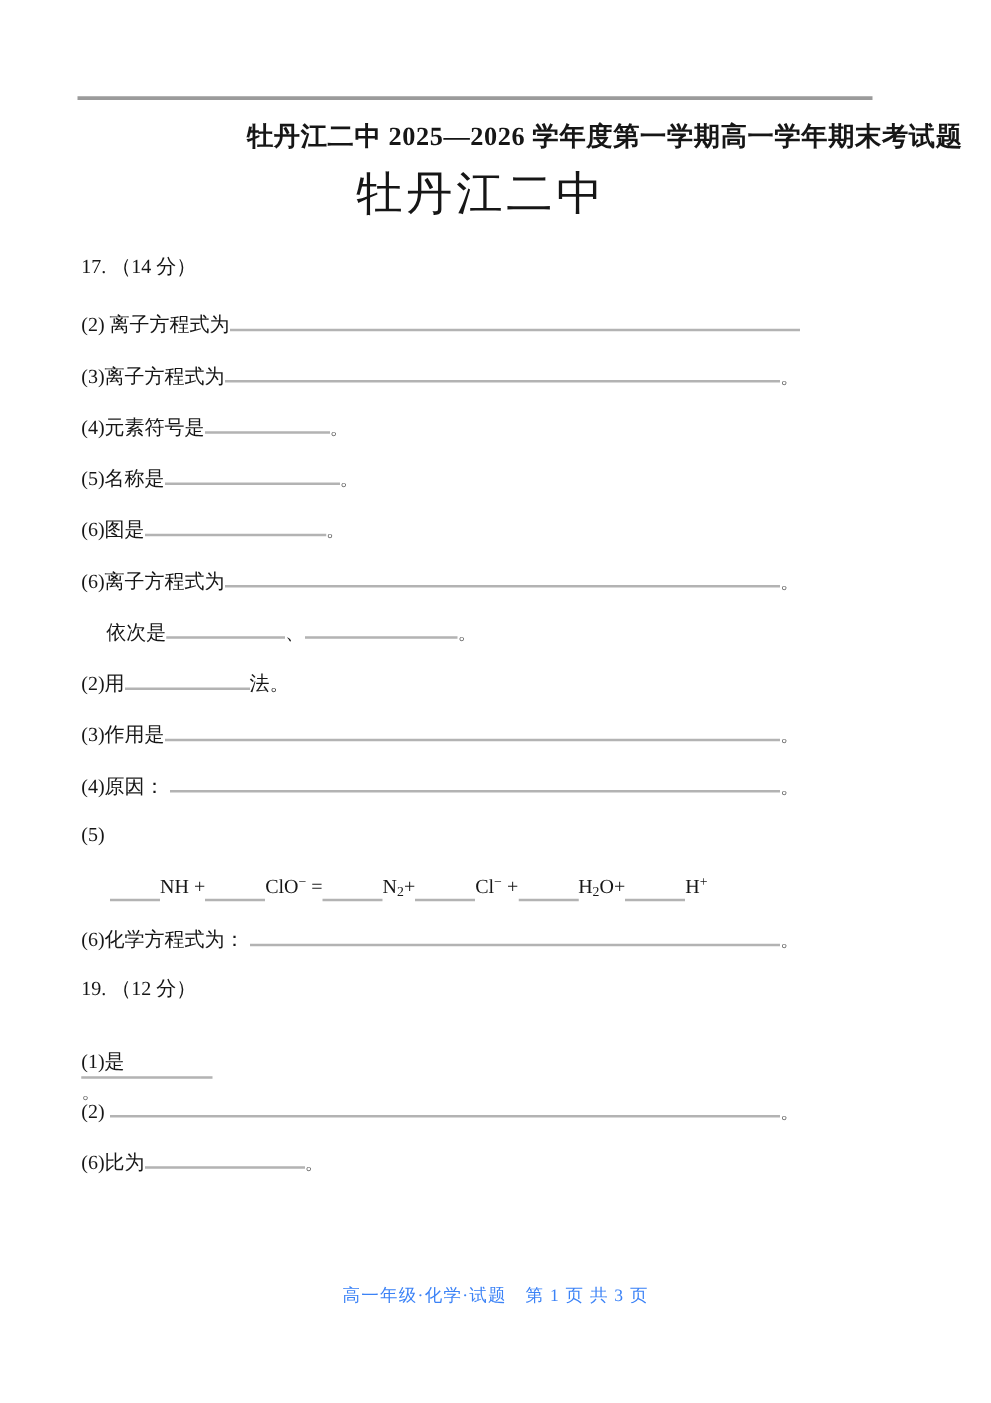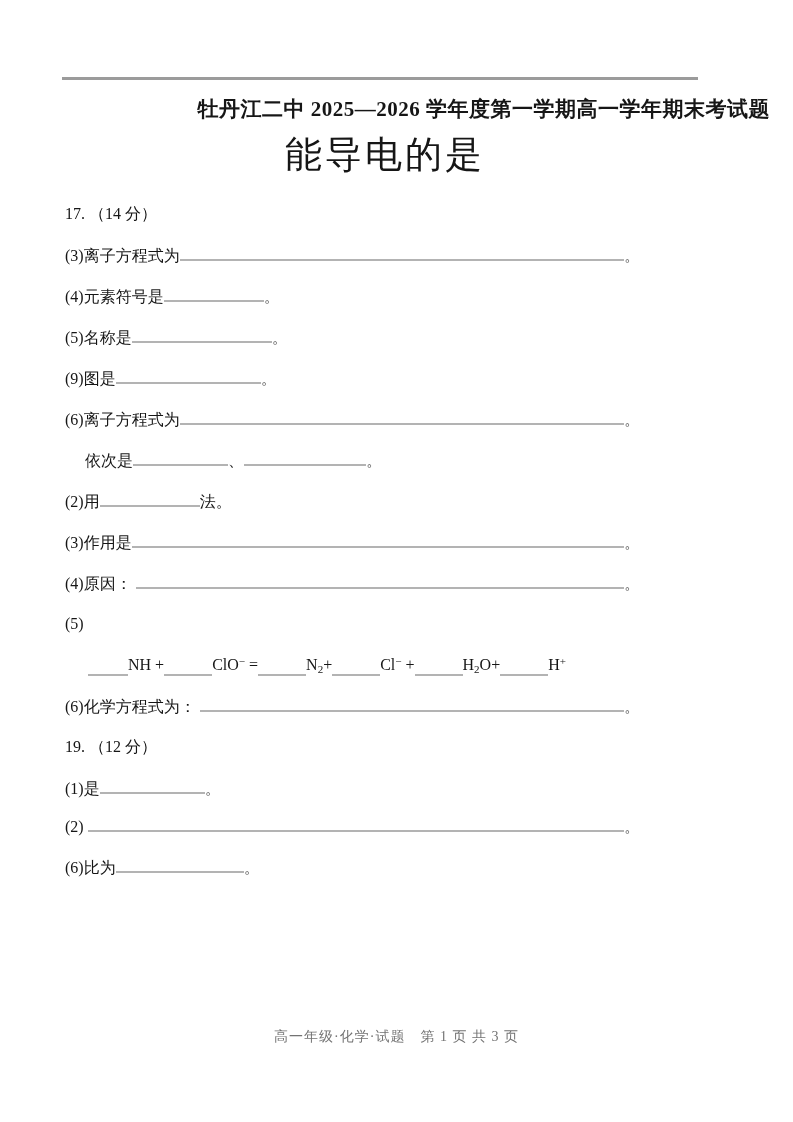--- a/index.html
+++ b/index.html
@@ -23,75 +23,79 @@
   .body-col{
     position:absolute;left:65px;top:203px;width:575px;font-size:16px;
   }
   .line{
     display:flex;align-items:baseline;white-space:pre;
     height:22px;margin-top:19px;line-height:22px;
   }
   .line.first{margin-top:0;text-align:right;}
   .m6{margin-top:6px;}
   .m23{margin-top:23px;}
-  .m24{margin-top:19px;}
+  .m24{margin-top:36px;flex-direction:column;}
   .m16{margin-top:16px;}
   .indent20{padding-left:20px;}
   .indent23{padding-left:23px;align-items:flex-end;}
   .t{white-space:pre;}
   .blank{
     display:inline-block;height:15px;
     border-bottom:2px solid #b3b3b3;
   }
   .grow{flex:1 1 auto;}
   .w40{width:40px;}  .w48{width:48px;}
   .w95{width:95px;}  .w100{width:100px;} .w105{width:105px;}
   .w115{width:115px;}.w117{width:117px;}.w122{width:122px;}
   .w128{width:128px;}.w140{width:140px;}.w145{width:145px;}
   .period{color:#555;}
   sub,sup{font-size:11px;line-height:0;}
   sub{vertical-align:-3px;}
   sup{vertical-align:5px;}
   .page-footer{
     position:absolute;left:0;top:1028px;width:793px;text-align:center;
-    font-size:14px;color:#737373;letter-spacing:1px;white-space:pre;
+    font-size:14px;color:#3b82f6;letter-spacing:1px;white-space:pre;
   }
 </style>
 </head>
 <body>
 
 <div class="page">
 
   <hr class="top-rule">
 
   <div class="exam-header">牡丹江二中 2025—2026 学年度第一学期高一学年期末考试题</div>
-  <div class="sheet-title">能导电的是</div>
+  <div class="sheet-title">牡丹江二中</div>
 
   <div class="body-col">
 
     <div class="line first">
       <span class="t">17. （14 分）</span>
+    </div>
+    <div class="line m23">
+      <span class="t">(2) 离子方程式为</span>
+      <span class="blank grow"></span>
     </div>
     <div class="line">
       <span class="t">(3)离子方程式为</span>
       <span class="blank grow"></span>
       <span class="t period">。</span>
     </div>
     <div class="line">
       <span class="t">(4)元素符号是</span>
       <span class="blank w100"></span>
       <span class="t period">。</span>
     </div>
     <div class="line">
       <span class="t">(5)名称是</span>
       <span class="blank w140"></span>
       <span class="t period">。</span>
     </div>
     <div class="line">
-      <span class="t">(9)图是</span>
+      <span class="t">(6)图是</span>
       <span class="blank w145"></span>
       <span class="t period">。</span>
     </div>
 
     <div class="line">
       <span class="t">(6)离子方程式为</span>
       <span class="blank grow"></span>
       <span class="t period">。</span>
     </div>
     <div class="line indent20">

